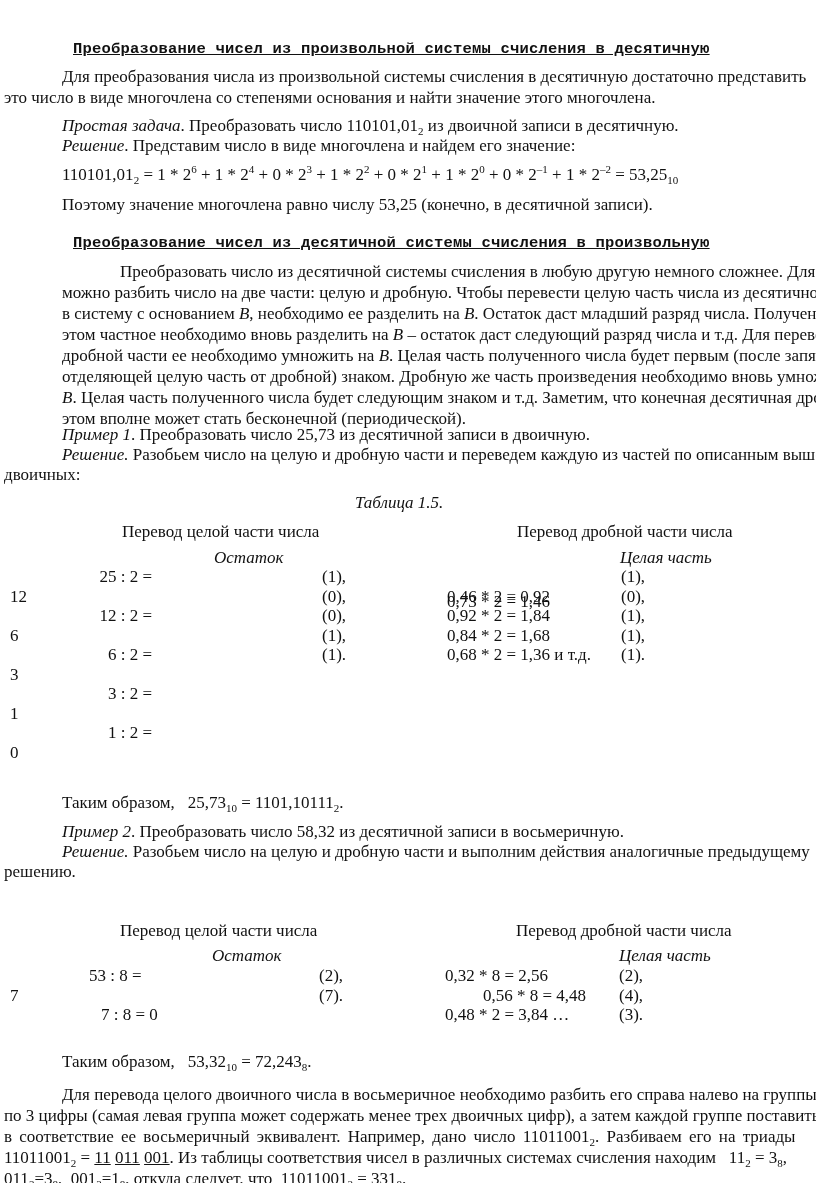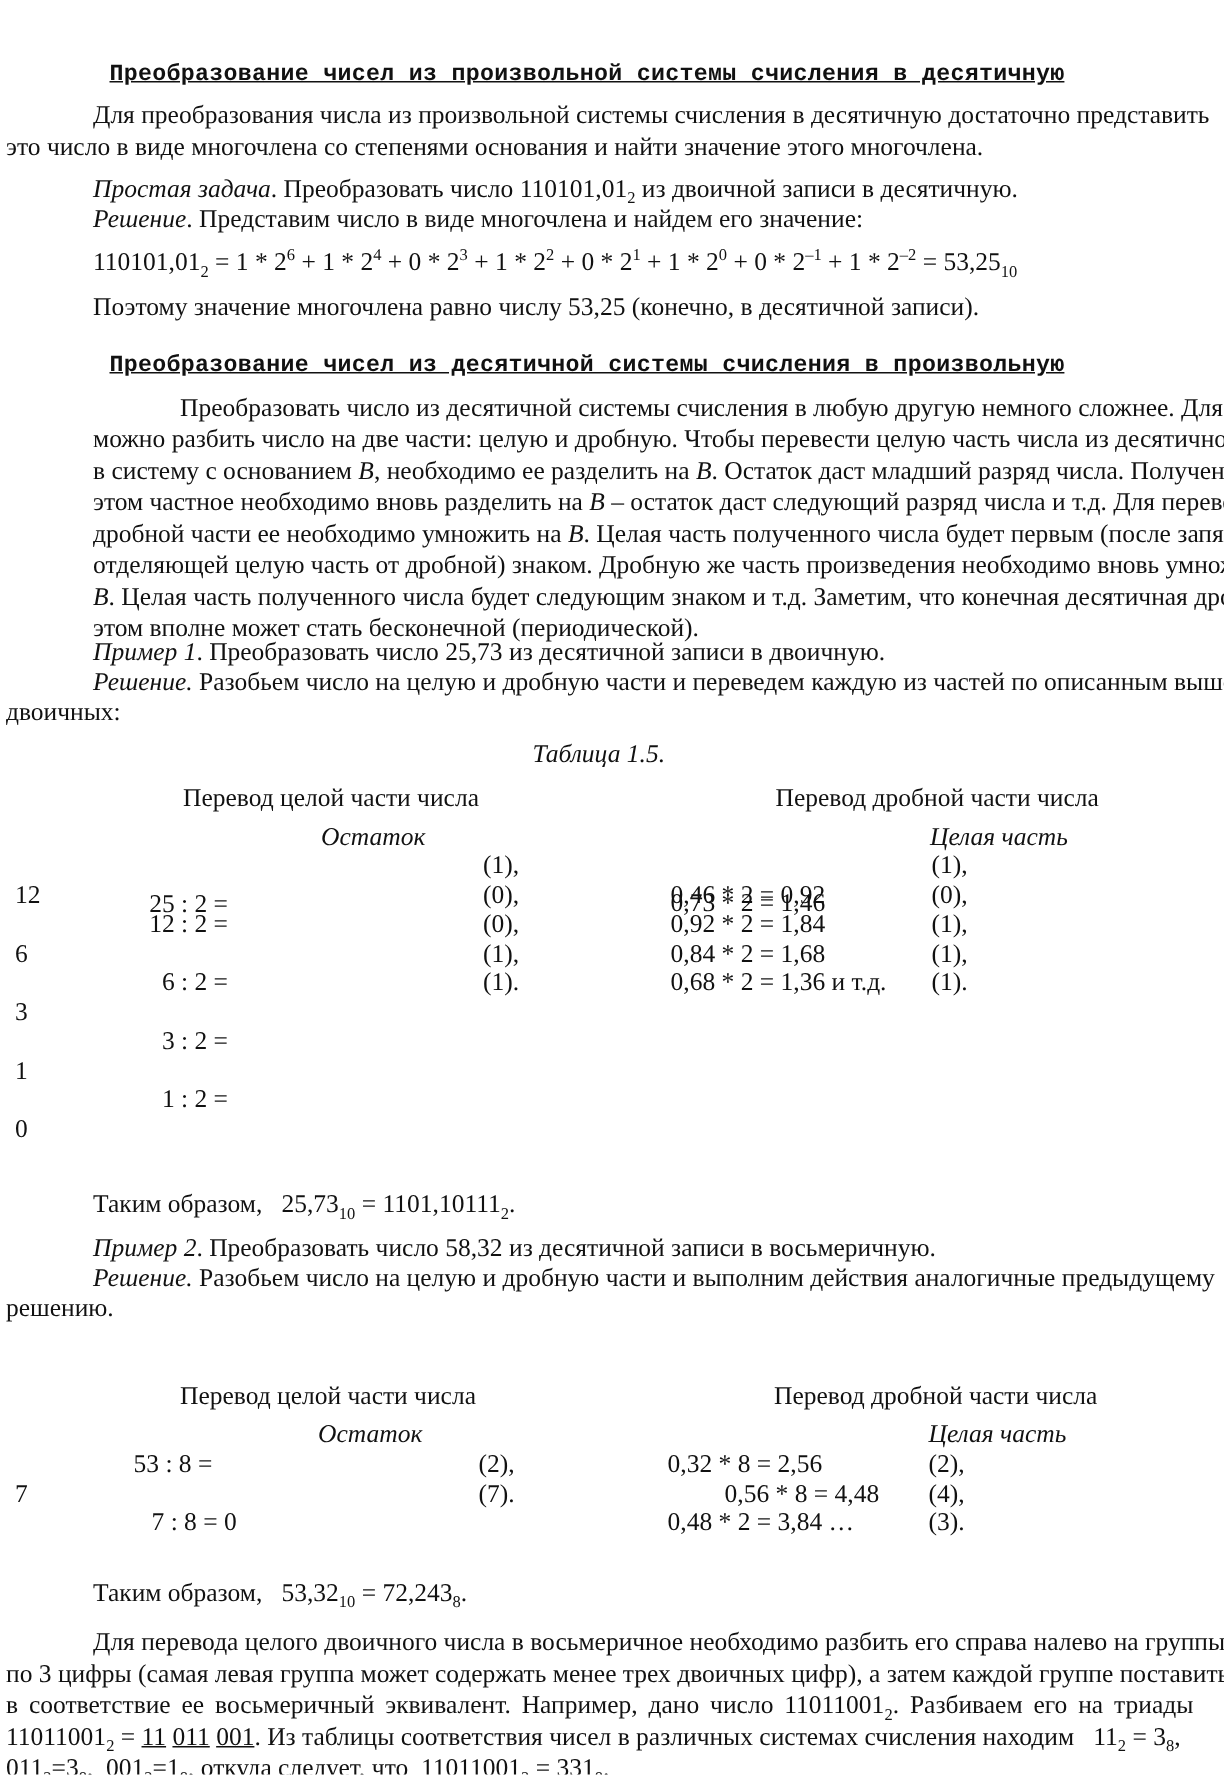--- a/index.html
+++ b/index.html
@@ -56,21 +56,21 @@
 <div class="abs" style="left:4px; top:465px;">двоичных:</div>
 
 <div class="abs it" style="left:355px; top:493px;">Таблица 1.5.</div>
 
 <div class="abs" style="left:122px; top:522px;">Перевод целой части числа</div>
 <div class="abs" style="left:517px; top:522px;">Перевод дробной части числа</div>
 <div class="abs it" style="left:214px; top:548px;">Остаток</div>
 <div class="abs it" style="left:620px; top:548px;">Целая часть</div>
 
 <div id="ex1-table">
-    <div class="cell" style="top: 567px; left: auto; right: 664px; margin-top: 26px;">25 : 2 =</div>
+    <div class="cell" style="top: 567px; left: auto; right: 664px;">25 : 2 =</div>
     <div class="cell" style="top: 606px; left: auto; right: 664px;">12 : 2 =</div>
     <div class="cell" style="top: 645px; left: auto; right: 664px;">6 : 2 =</div>
     <div class="cell" style="top: 684px; left: auto; right: 664px; margin-left: 37px;">3 : 2 =</div>
     <div class="cell" style="top: 723px; left: auto; right: 664px;">1 : 2 =</div>
     <div class="cell" style="top: 586.5px; left: 10px;">12</div>
     <div class="cell" style="top: 625.5px; left: 10px;">6</div>
     <div class="cell" style="top: 664.5px; left: 10px;">3</div>
     <div class="cell" style="top: 703.5px; left: 10px;">1</div>
     <div class="cell" style="top: 742.5px; left: 10px;">0</div>
     <div class="cell" style="top: 567px; left: 322px;">(1),</div>

